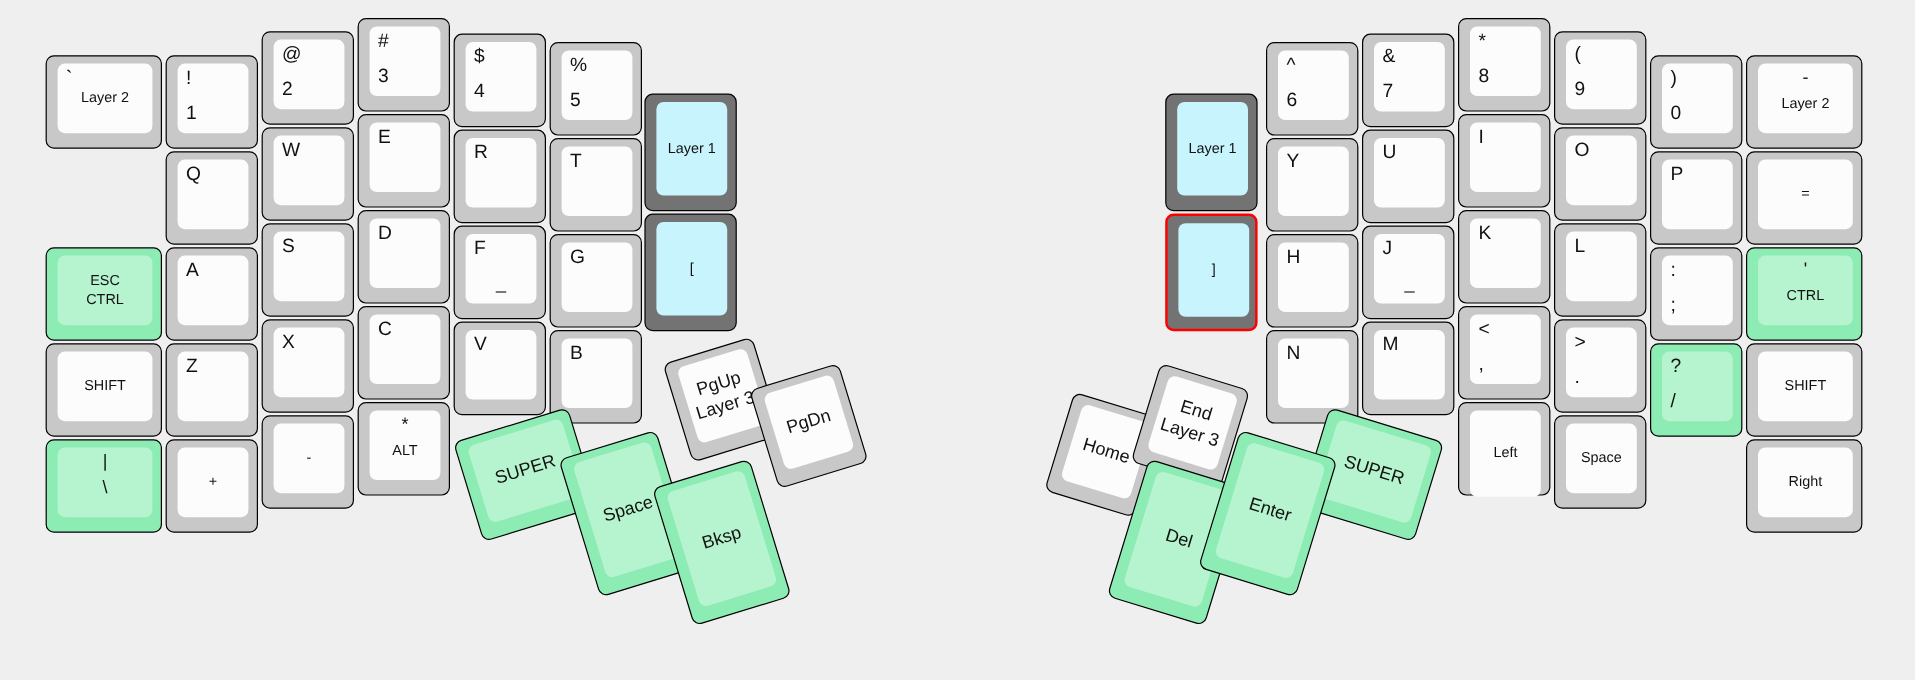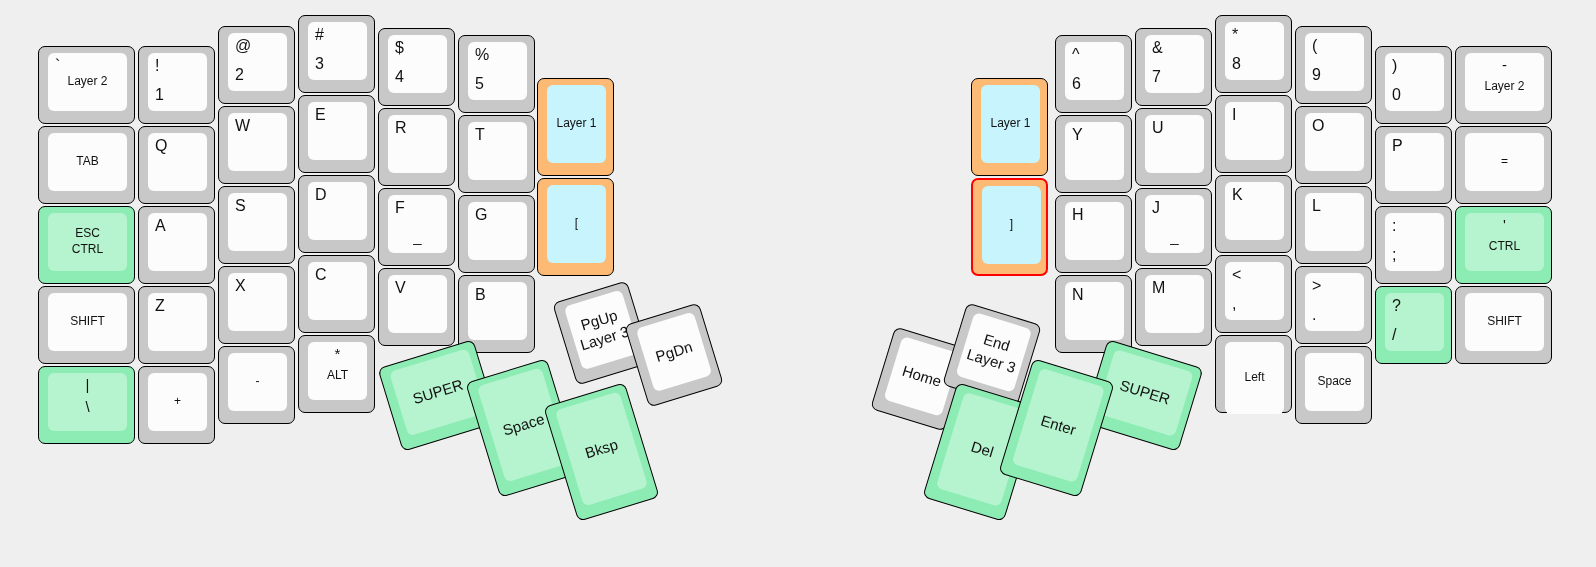--- a/index.html
+++ b/index.html
@@ -9,21 +9,21 @@
 
   .key{position:absolute;box-sizing:border-box;border:1.6px solid #000;
        border-radius:7px;background:#c8c8c8;}
   .key .cap{position:absolute;box-sizing:border-box;border-radius:6px;
        background:#fcfcfc;display:flex;flex-direction:column;
        align-items:center;justify-content:center;overflow:hidden;}
 
   
   .key.green{background:#8cecb4;}
   .key.green .cap{background:#b6f4cf;}
-  .key.cyan{background:#fdba74;}
+  .key.cyan{background:#737373;}
   .key.cyan .cap{background:#c7f4fd;}
   .key.sel{border-color:#ff0000;border-width:2px;}
   .tl{position:absolute;top:5px;left:7px;font-size:16px;color:#111;line-height:1;}
   .ctr{font-size:15px;color:#111;text-align:center;line-height:1.25;}
   .topc{position:absolute;top:4px;left:0;right:0;text-align:center;font-size:15px;color:#111;line-height:1;}
   .homing{position:absolute;bottom:9px;left:0;right:0;text-align:center;
           font-size:15px;color:#111;line-height:1;}
   .midc{position:absolute;top:50%;left:0;right:0;transform:translateY(-50%);
         text-align:center;font-size:12px;color:#111;line-height:1.3;}
   .tlsub{position:absolute;bottom:8px;left:7px;font-size:16px;color:#111;line-height:1;}
@@ -31,25 +31,20 @@
 </head>
 <body>
 
 <div id="keyboard">
     <div class="key" style="left: 38px; top: 46px; width: 97px; height: 78px;">
       <div class="cap" style="left: 9px; top: 6px; width: 79px; height: 58px;">
         <div class="tl">`</div>
         <div class="midc" style="white-space: pre;">Layer 2</div>
       </div>
     </div>
-    <div class="key" style="left: 38px; top: 126px; width: 97px; height: 78px;">
-      <div class="cap" style="left: 9px; top: 6px; width: 79px; height: 58px;">
-        <div class="midc" style="white-space: pre;">TAB</div>
-      </div>
-    </div>
     <div class="key green" style="left: 38px; top: 206px; width: 97px; height: 78px;">
       <div class="cap" style="left: 9px; top: 6px; width: 79px; height: 58px;">
         <div class="midc" style="white-space: pre;">ESC
 CTRL</div>
       </div>
     </div>
     <div class="key" style="left: 38px; top: 286px; width: 97px; height: 78px;">
       <div class="cap" style="left: 9px; top: 6px; width: 79px; height: 58px;">
         <div class="midc" style="white-space: pre;">SHIFT</div>
       </div>
@@ -363,20 +358,25 @@
       <div class="cap" style="left: 9px; top: 6px; width: 79px; height: 58px;">
         <div class="topc">'</div>
         <div class="midc" style="top: 58%; white-space: pre;">CTRL</div>
       </div>
     </div>
     <div class="key" style="left: 1455px; top: 286px; width: 97px; height: 78px;">
       <div class="cap" style="left: 9px; top: 6px; width: 79px; height: 58px;">
         <div class="midc" style="white-space: pre;">SHIFT</div>
       </div>
     </div>
+    <div class="key" style="left: 1455px; top: 366px; width: 97px; height: 78px;">
+      <div class="cap" style="left: 9px; top: 6px; width: 79px; height: 58px;">
+        <div class="midc" style="white-space: pre;">Right</div>
+      </div>
+    </div>
     <div class="key" style="left: 881px; top: 336px; width: 78px; height: 86px; transform: rotate(17deg); transform-origin: 50% 50%;">
       <div class="cap" style="left: 9px; top: 6px; width: 60px; height: 66px;">
         <div class="ctr" style="white-space: pre;">Home</div>
       </div>
     </div>
     <div class="key" style="left: 953px; top: 312px; width: 78px; height: 86px; transform: rotate(17deg); transform-origin: 50% 50%;">
       <div class="cap" style="left: 9px; top: 6px; width: 60px; height: 66px;">
         <div class="ctr" style="white-space: pre;">End
 Layer 3</div>
       </div>

